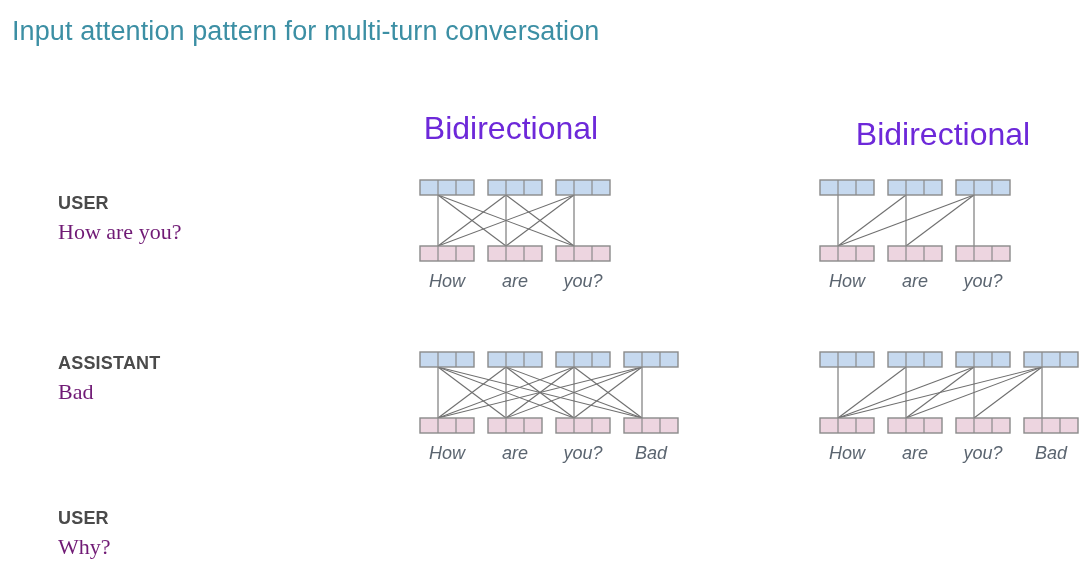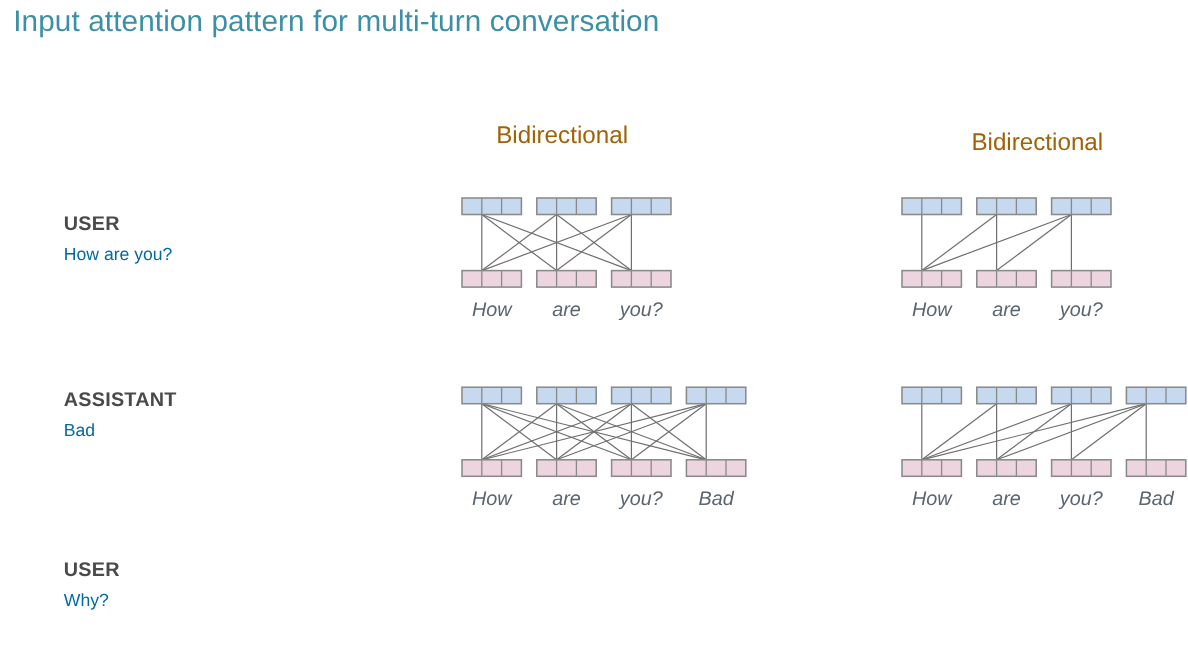--- a/index.html
+++ b/index.html
@@ -12,58 +12,59 @@
     height: 587px;
     position: relative;
     font-family: "Liberation Sans", sans-serif;
     overflow: hidden;
   }
 
   
   #page-title {
     position: absolute;
     left: 12px;
-    top: 4px;
+    top: 16px;
     font-size: 27px;
     font-weight: 400;
     color: #3c8fa4;
     letter-spacing: 0.1px;
     white-space: nowrap;
   }
 
   
   .col-header {
     position: absolute;
-    font-size: 22px;
+    font-size: 32px;
     font-weight: 400;
-    color: #a16207;
+    color: #6d28d9;
     white-space: nowrap;
     transform: translateX(-50%);
   }
   #col-header-bidirectional { left: 511px; top: 110px; }
   #col-header-unidirectional { left: 943px; top: 116px; }
 
   
   .turn {
     position: absolute;
     left: 58px;
     width: 300px;
   }
   .turn-role {
     font-size: 18px;
     font-weight: bold;
     color: #4a4a4a;
     line-height: 27px;
     letter-spacing: 0.2px;
   }
   .turn-text {
-    font-size: 16px;
+    font-size: 22px;
     font-weight: 400;
-    color: #0369a1;
+    color: #701a75;
     line-height: 30px;
+    font-family: Liberation Serif, serif;
   }
   #turn-0 { top: 190px; }
   #turn-1 { top: 350px; }
   #turn-2 { top: 505px; }
 
   
   .diagram {
     position: absolute;
     font-style: italic;
   }

